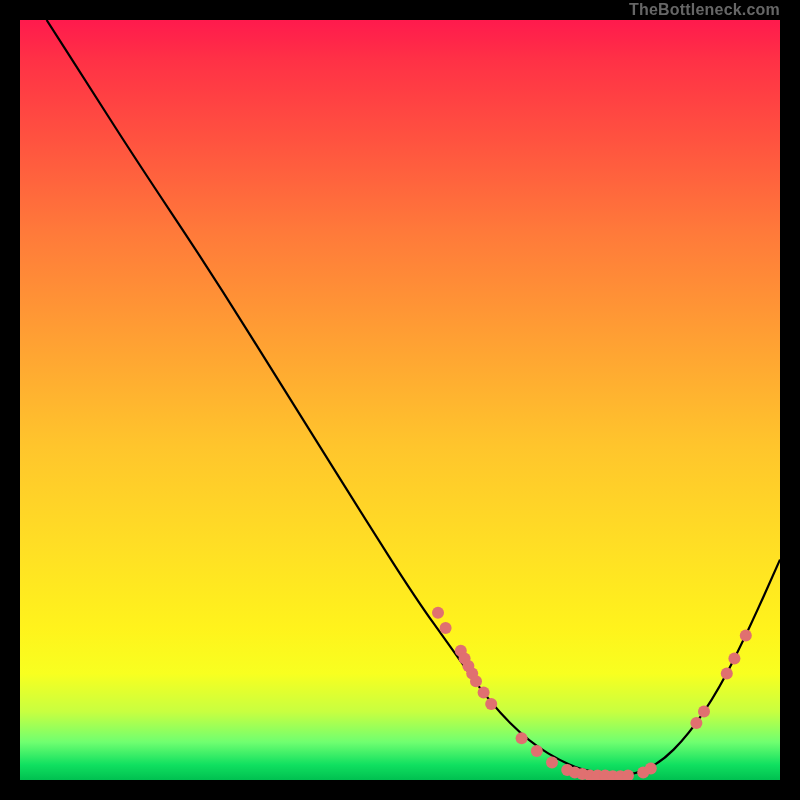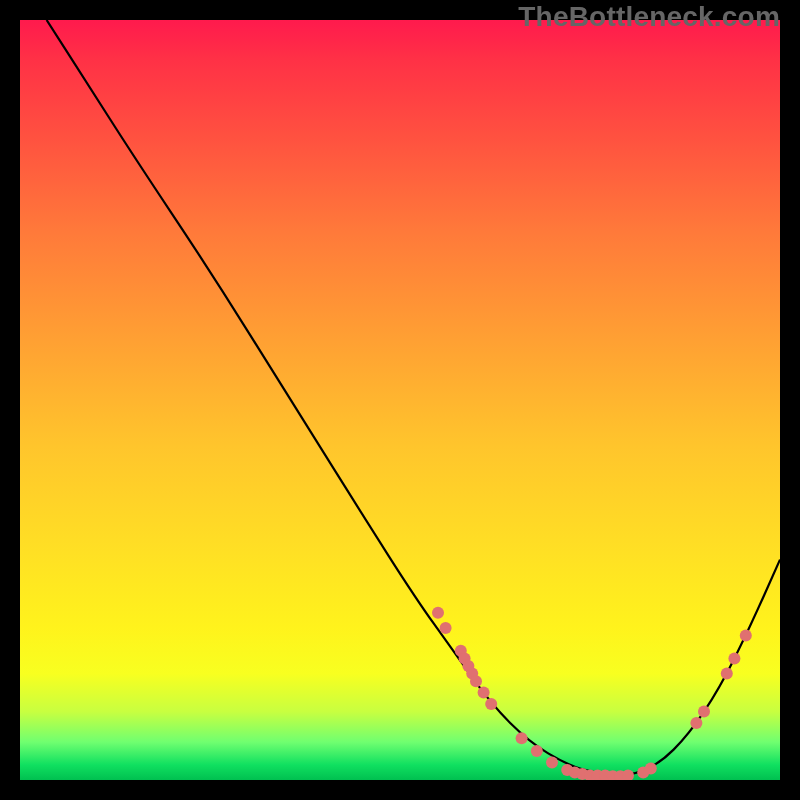--- a/index.html
+++ b/index.html
@@ -44,21 +44,21 @@
       #c8ff40 91%,
       #70ff70 95%,
       #10e060 98%,
       #00c050 100%);
   }
   .watermark {
     position: absolute;
     right: 20px;
     top: 1px;
     font-family: Arial, Helvetica, sans-serif;
-    font-size: 28px;
+    font-size: 16px;
     font-weight: 600;
     color: #666;
     letter-spacing: 0.2px;
   }
   svg.curve {
     position: absolute;
     left: 0;
     top: 0;
     width: 760px;
     height: 760px;

